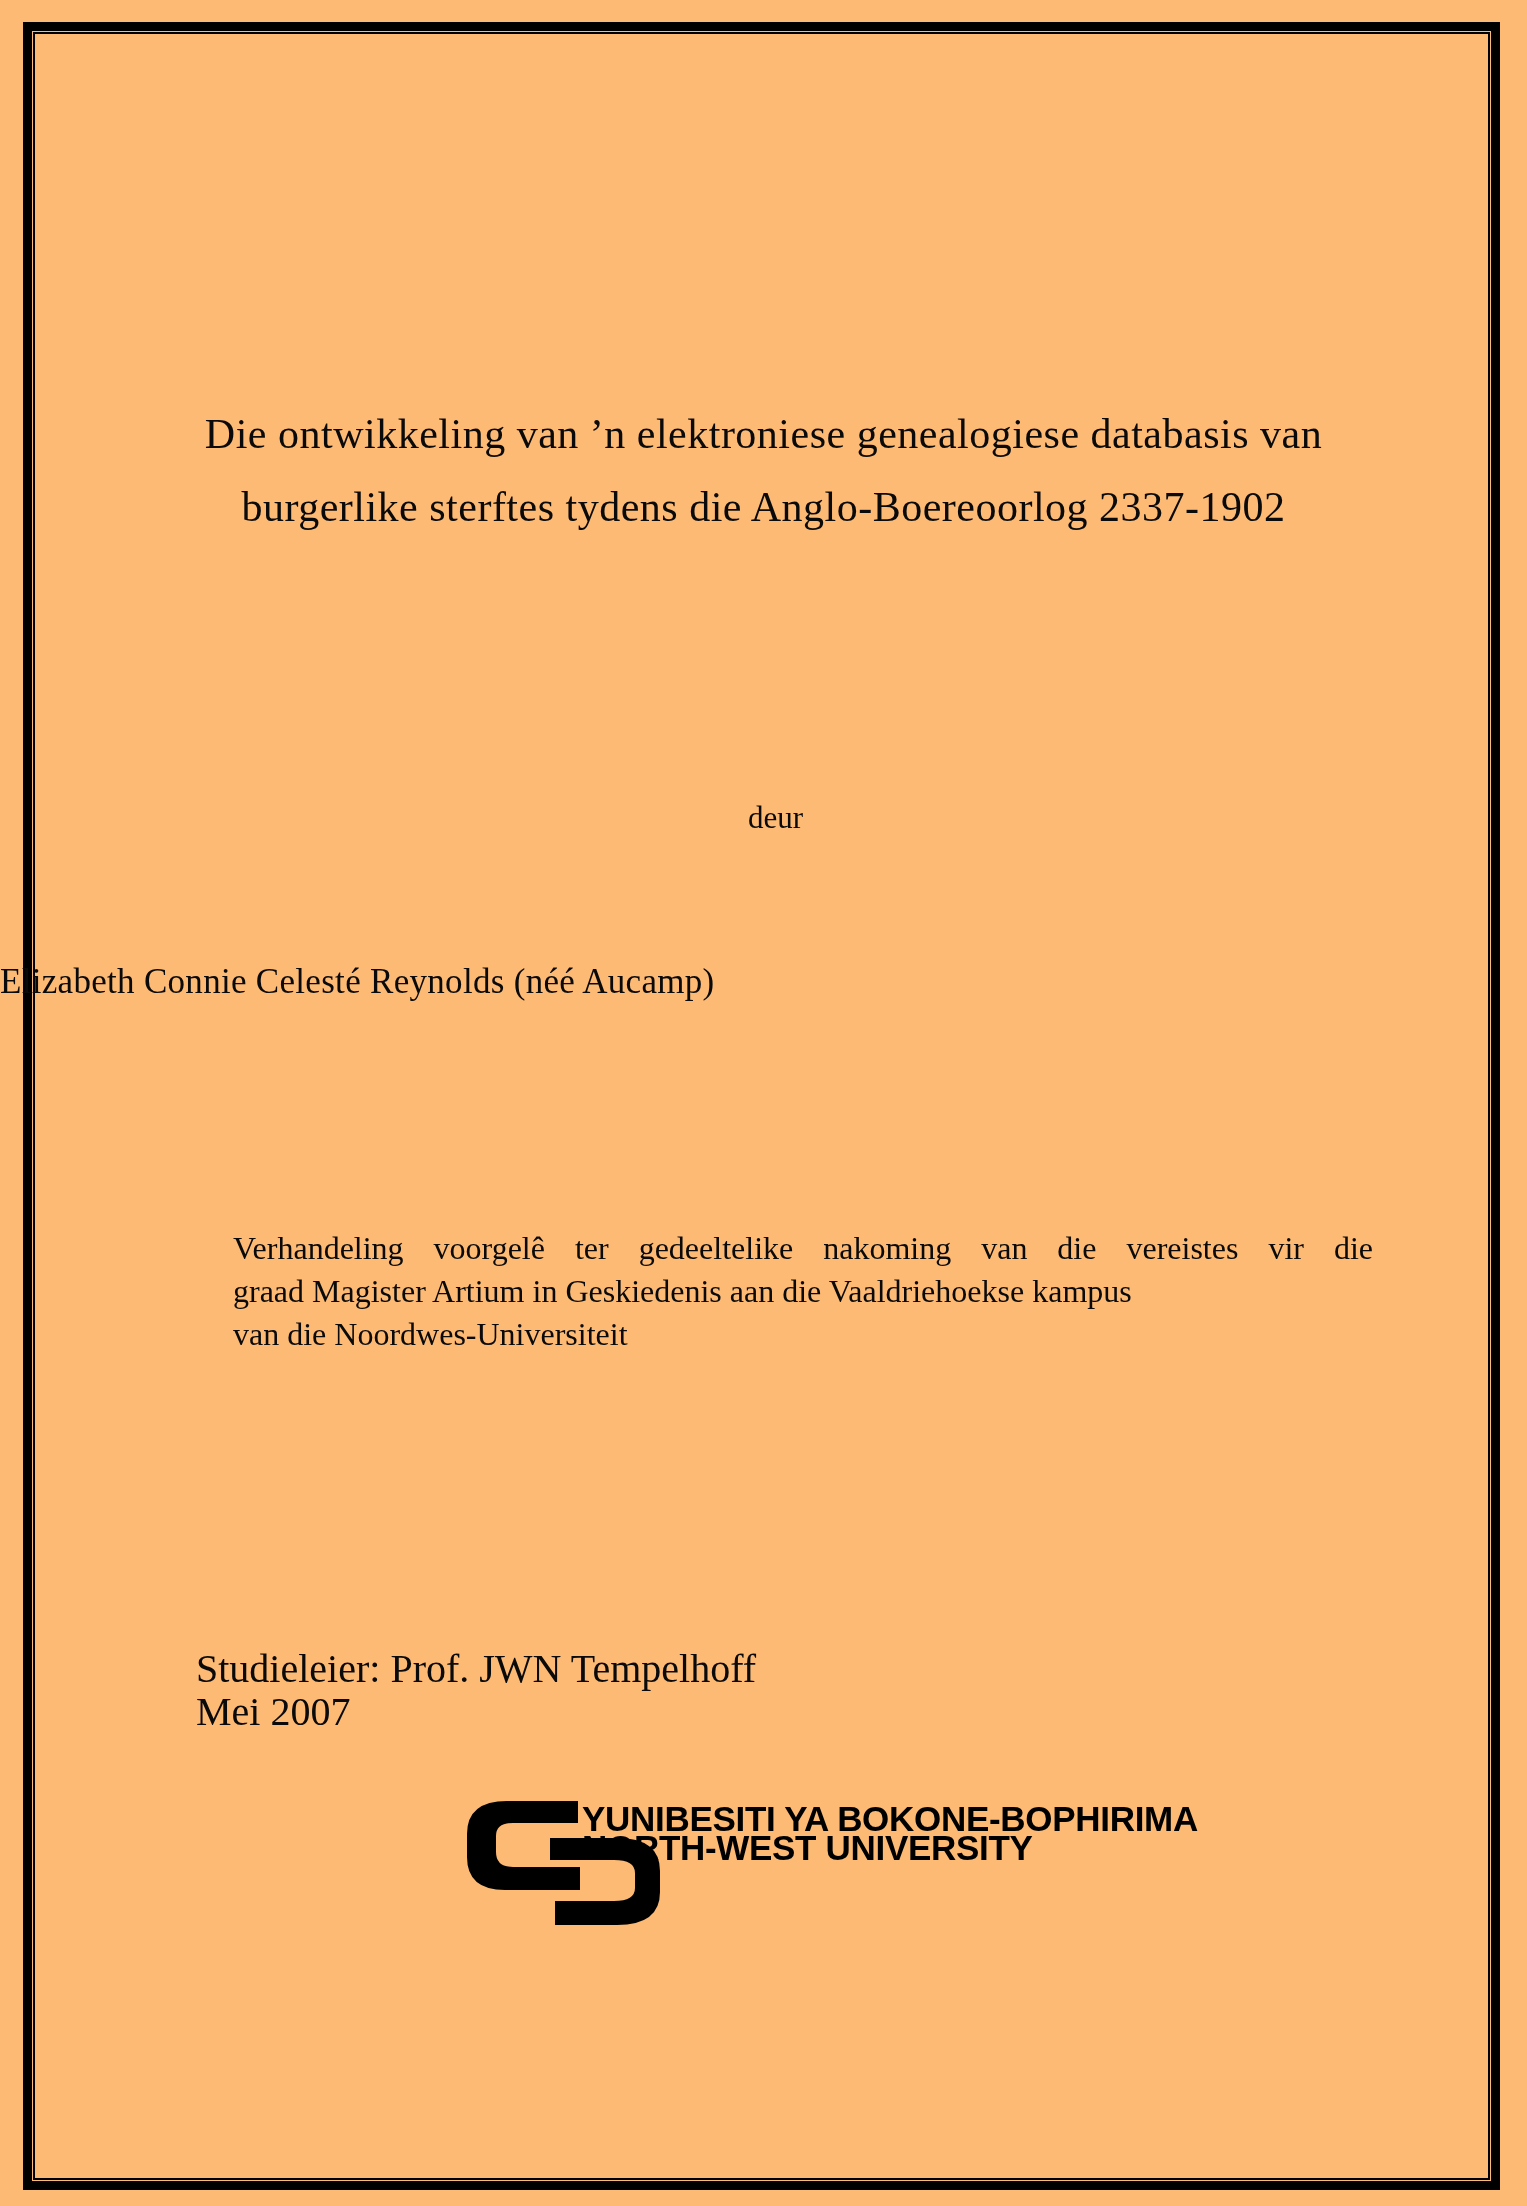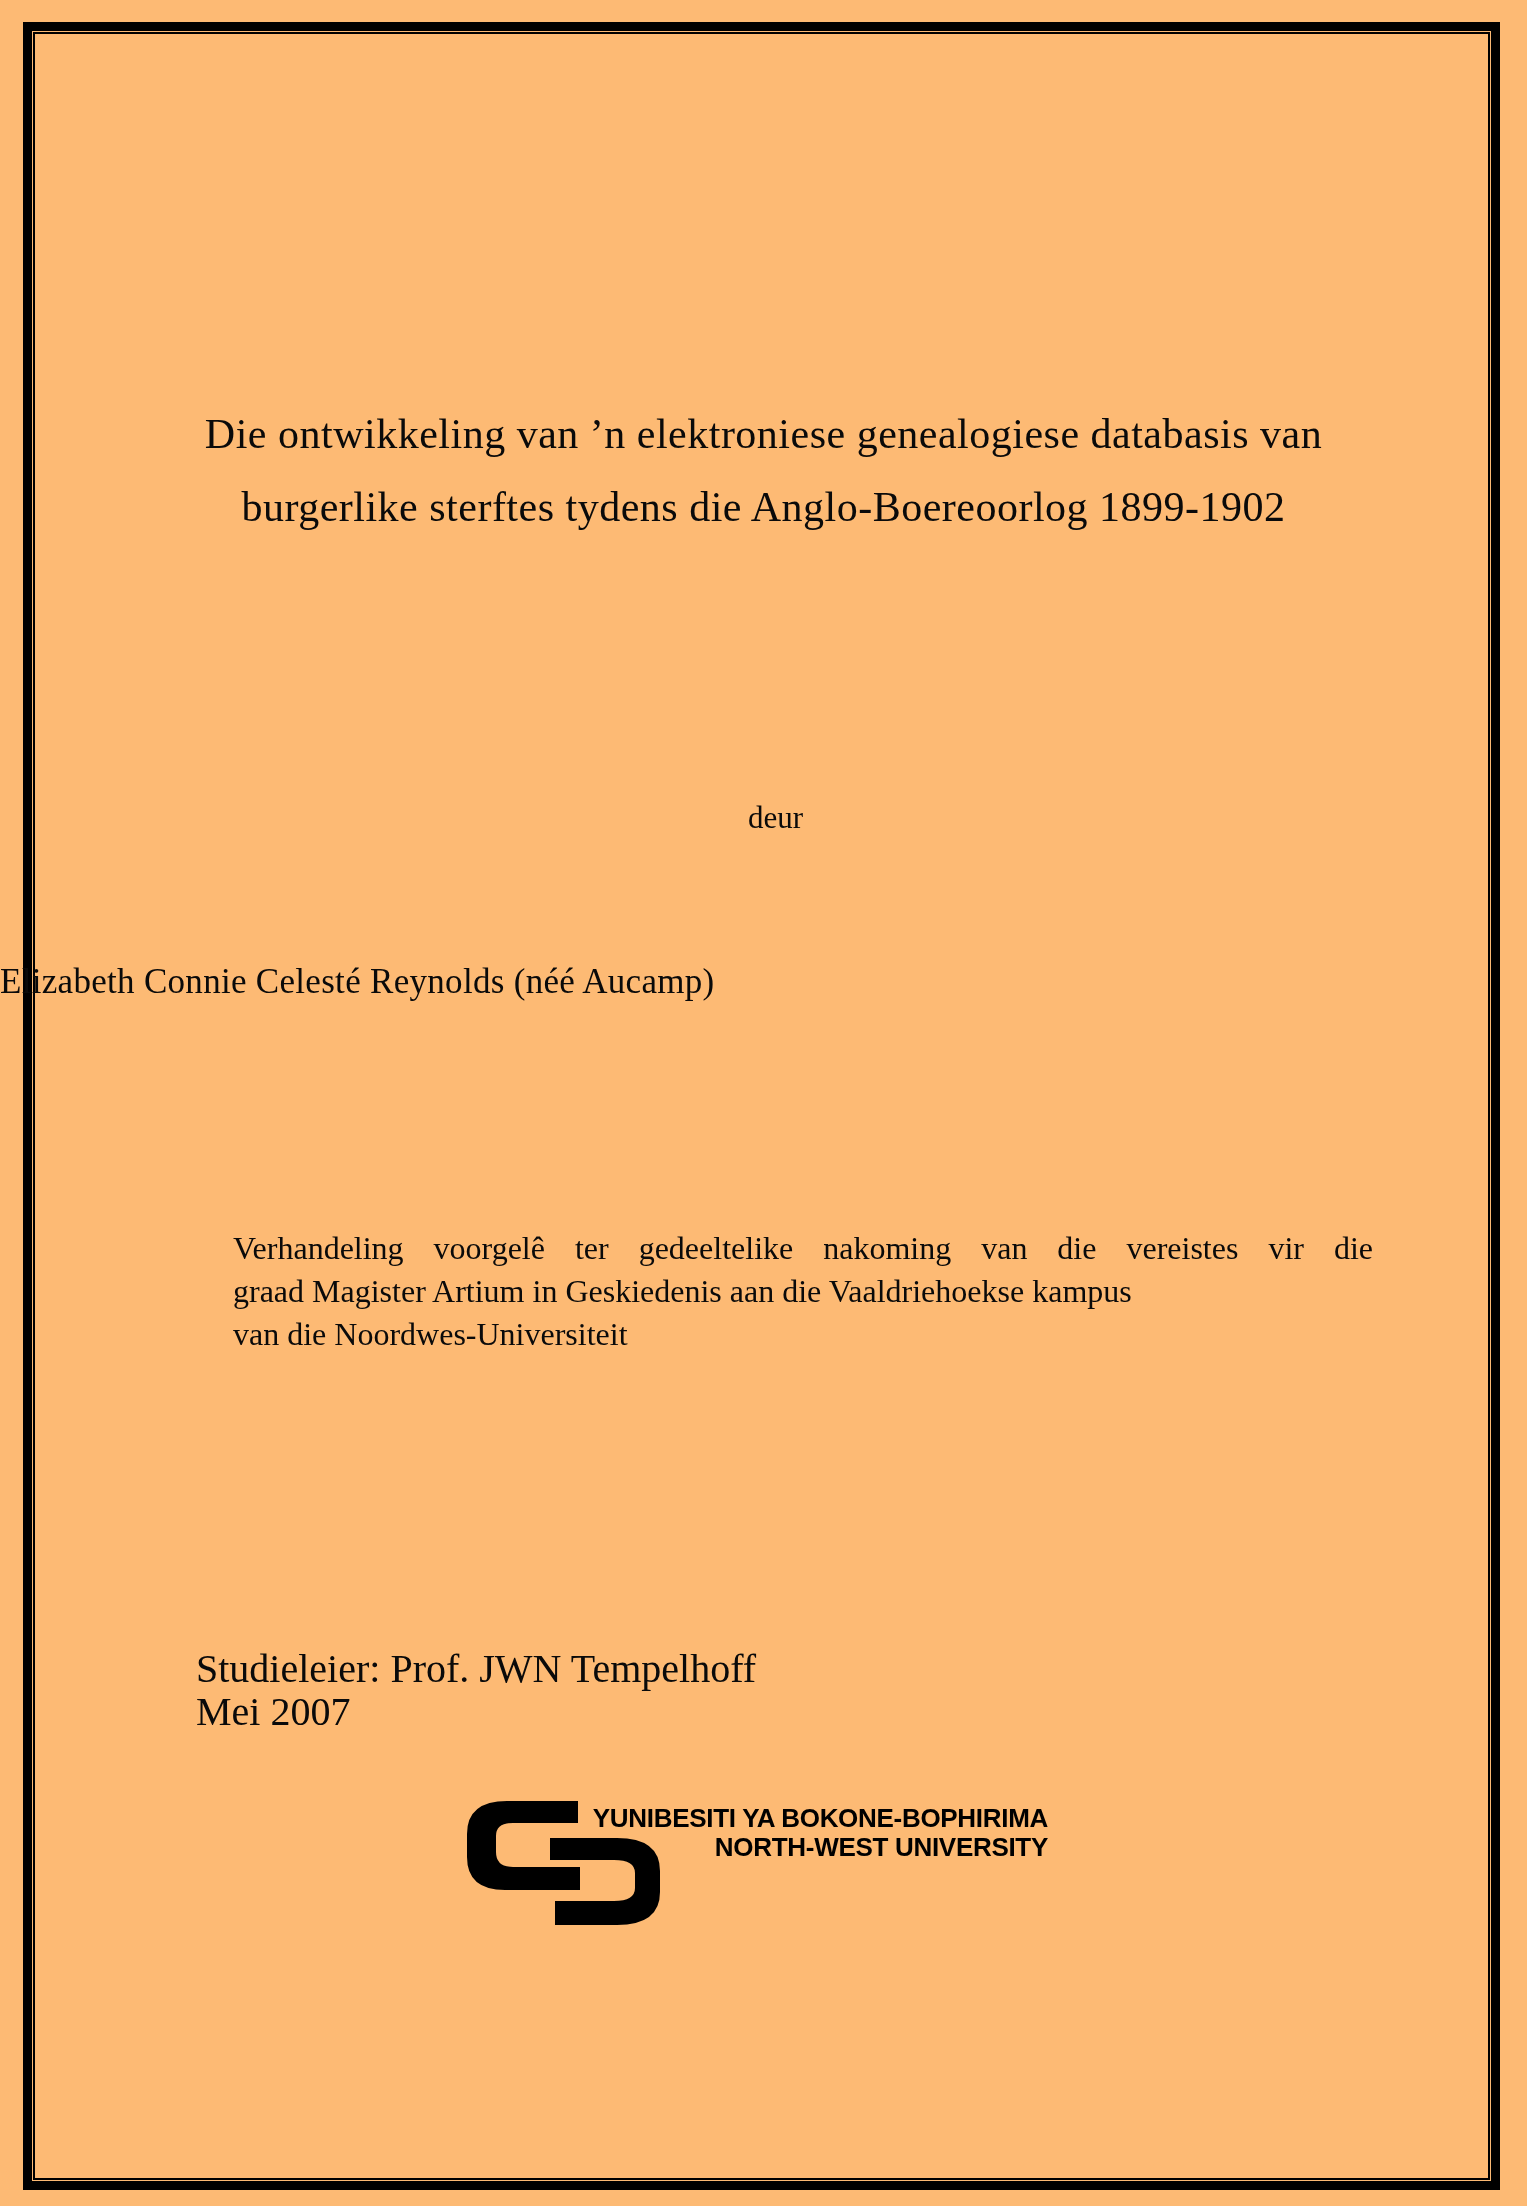--- a/index.html
+++ b/index.html
@@ -46,39 +46,38 @@
     font-size:40px;line-height:43px;
   }
   .logo{
     position:absolute;left:467px;top:1801px;width:600px;height:140px;
   }
   .logo-mark{
     position:absolute;left:0;top:0;width:193px;height:127px;
   }
   .logo-text{
     position:absolute;left:115px;top:3px;width:466px;
-    text-align:right;
     font-family:"Liberation Sans", sans-serif;
-    font-weight:700;font-size:26px;line-height:29px;
+    font-weight:700;font-size:35px;line-height:29px;
     letter-spacing:-0.3px;color:#000;
     white-space:nowrap;
   }
 </style>
 </head>
 <body>
 
 <div class="page">
 
   <div class="frame-outer">
     <div class="frame-inner"></div>
   </div>
 
   <div class="title">
     <div>Die ontwikkeling van ’n elektroniese genealogiese databasis van</div>
-    <div>burgerlike sterftes tydens die Anglo-Boereoorlog 1899-1902</div>
+    <div>burgerlike sterftes tydens die Anglo-Boereoorlog 2337-1902</div>
   </div>
 
   <div class="byline">deur</div>
 
   <div class="author">Elizabeth Connie Celesté Reynolds (néé Aucamp)</div>
 
   <div class="statement">
     <div class="justified">Verhandeling voorgelê ter gedeeltelike nakoming van die vereistes vir die</div>
     <div><span>graad </span><span class="ital">Magister Artium</span><span> in Geskiedenis aan die Vaaldriehoekse kampus</span></div>
     <div>van die Noordwes-Universiteit</div>

